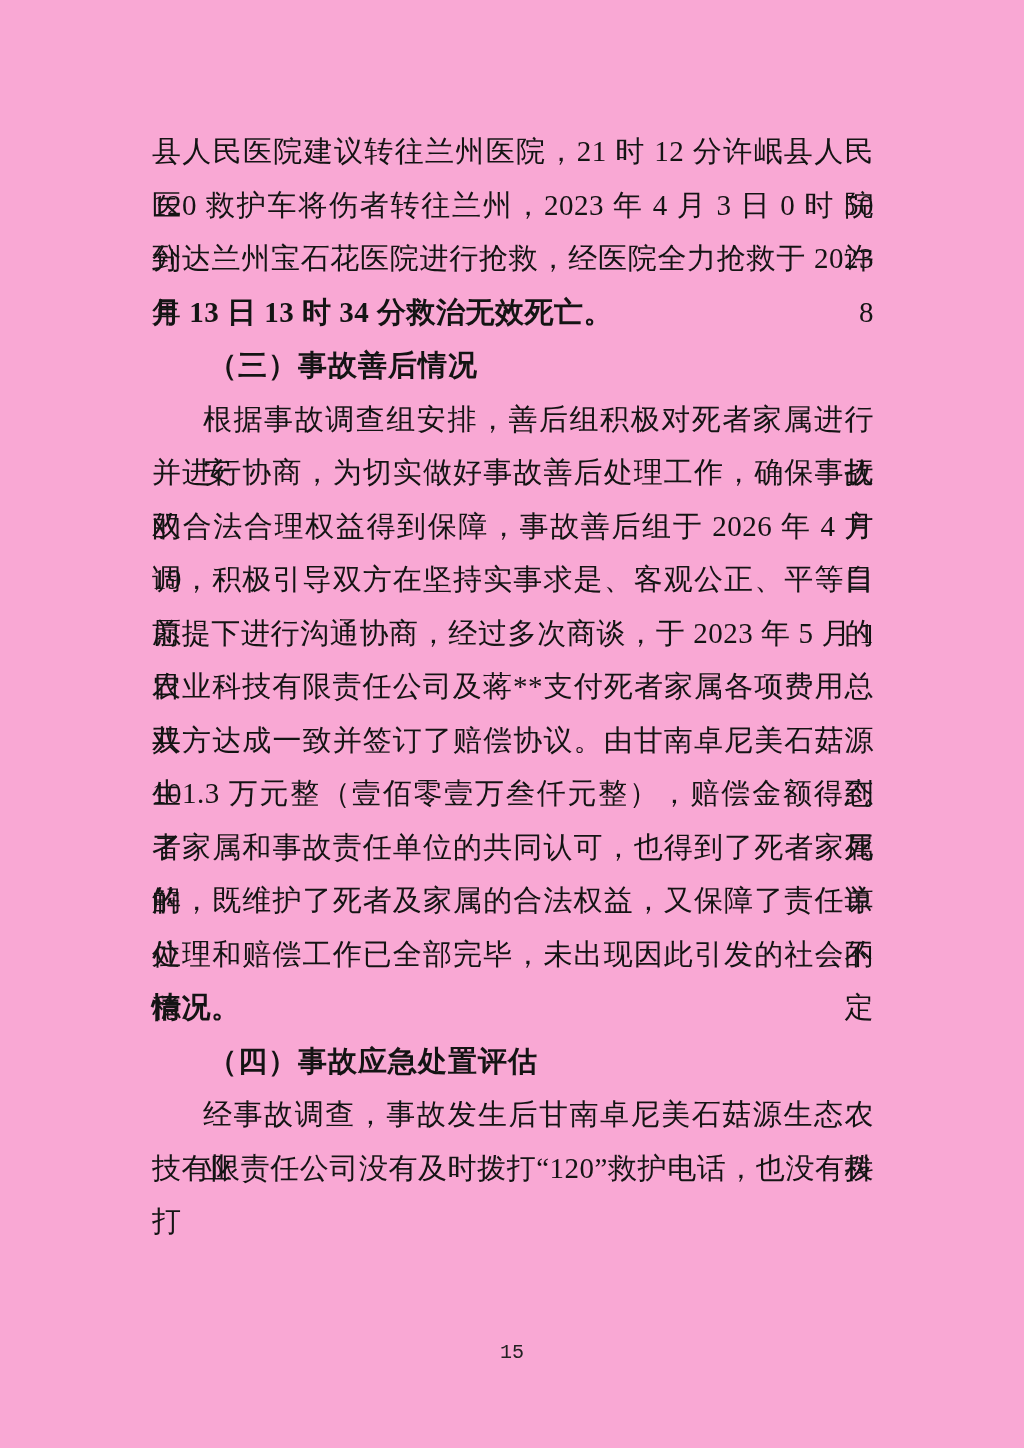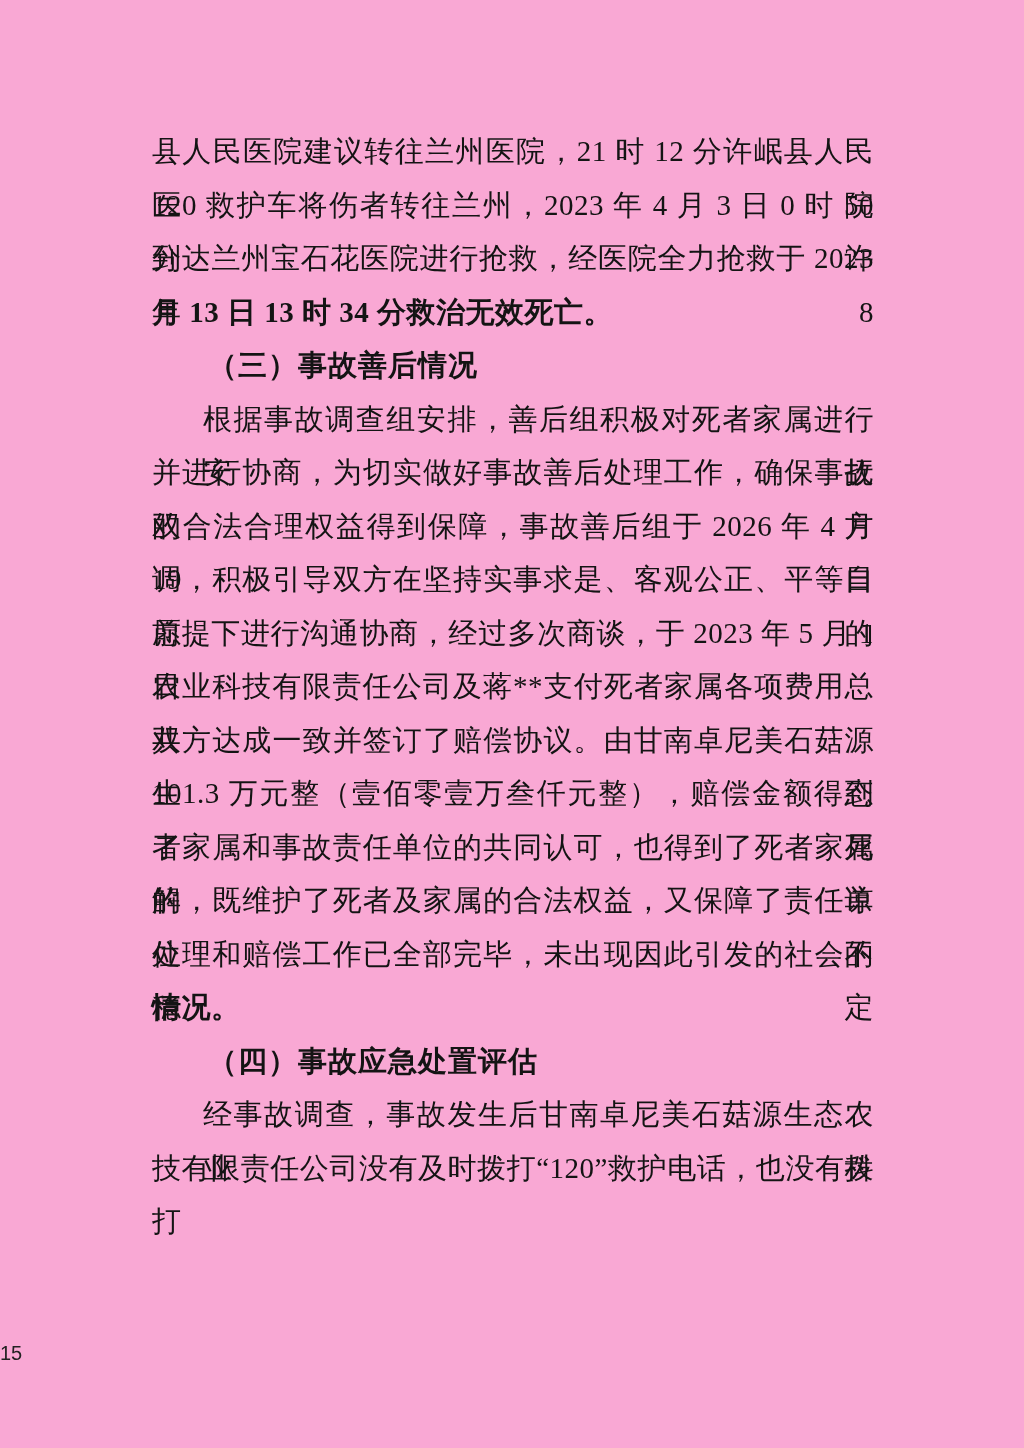--- a/index.html
+++ b/index.html
@@ -55,24 +55,24 @@
     padding-left: 56px;
     text-align: right;
     text-align-last: left;
     letter-spacing: 1px;
   }
   .page-number {
     position: absolute;
     left: 0;
     width: 1024px;
     top: 1340px;
-    text-align: left;
+    text-align: center;
     font-size: 20px;
     line-height: 26px;
-    font-family: Liberation Sans, sans-serif;
+    font-family: Liberation Mono, monospace;
     color: #222;
   }
 </style>
 </head>
 <body>
 
 <div class="sheet">
   <div class="doc-body">
 
     <div class="para">

